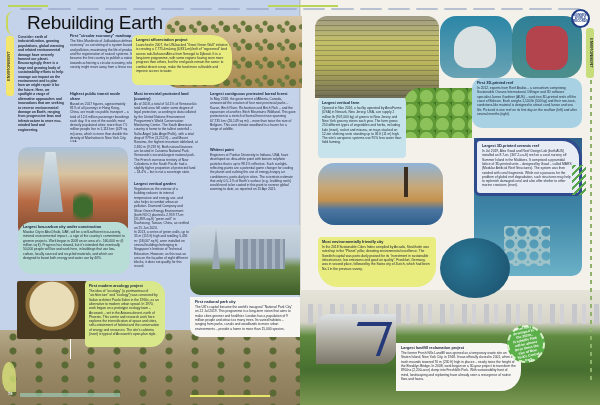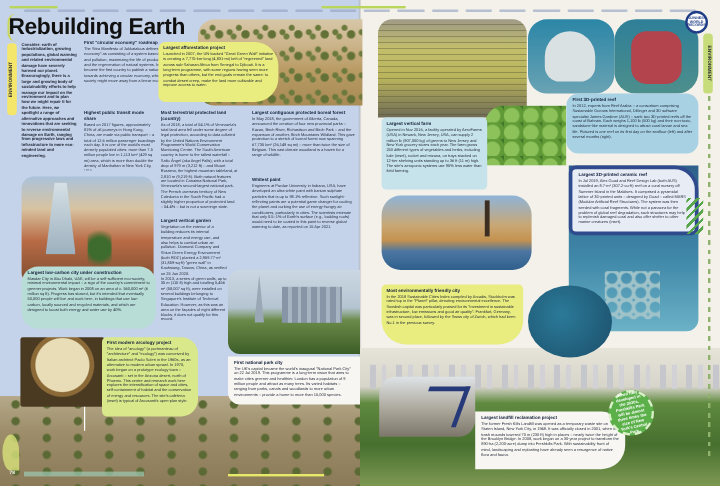--- a/index.html
+++ b/index.html
@@ -3,21 +3,21 @@
 <meta charset="utf-8">
 <style>
 *{box-sizing:border-box;margin:0;padding:0}
 body{width:600px;height:405px;overflow:hidden;font-family:"Liberation Sans",sans-serif;background:#c9d6ea;position:relative}
 .page-left{position:absolute;left:0;top:0;width:300px;height:405px;background:#c5d3ea}
 .page-right{position:absolute;left:300px;top:0;width:300px;height:405px;background:#f3f1ea}
 .gutter{position:absolute;left:299px;top:0;width:2px;height:405px;background:linear-gradient(90deg,#a9b3c3,#e9e6dd)}
 .topbar{position:absolute;top:6px;left:20px;width:560px;height:6px;display:flex;gap:6px;align-items:center}
 .topbar span{flex:1;height:2px;background:#8da0bf;opacity:.6;border-radius:1px}
 .top-accent{position:absolute;top:5px;height:2px;background:#b9d55a}
-.title{position:absolute;left:7px;top:12px;font-weight:bold;font-size:19px;color:#111;letter-spacing:-.3px}
+.title{position:absolute;left:27px;top:12px;font-weight:normal;font-size:19px;color:#111;letter-spacing:-.3px}
 .title-swoosh{position:absolute;left:6px;top:11px;width:8px;height:24px;border-left:2px solid #c9d65a;border-radius:8px 0 0 8px}
 .side-tab{position:absolute;left:6px;top:36px;width:8px;height:60px;background:#f4e66a;border-radius:3px}
 .side-tab-label{position:absolute;left:6px;top:38px;width:8px;height:56px;writing-mode:vertical-rl;transform:rotate(180deg);font-size:4px;font-weight:bold;color:#333;text-align:center}
 .side-tab-r{position:absolute;right:6px;top:28px;width:8px;height:50px;background:#c7dd7b;border-radius:3px}
 .side-tab-r-label{position:absolute;right:6px;top:30px;width:8px;height:46px;writing-mode:vertical-rl;font-size:4px;font-weight:bold;color:#333;text-align:center}
 .intro{position:absolute;left:18px;top:35px;width:46px;height:140px;font-size:3.4px;line-height:4.4px;color:#1d2433;font-weight:bold}
 .box{position:absolute;font-size:3.3px;line-height:4.3px;color:#1f2635;overflow:hidden}
 .box h4{font-size:3.8px;line-height:4.6px;font-weight:bold;color:#14213d;margin-bottom:.5px}
 .box p{margin:0}
 .yellow{background:#e9ec7e;border-radius:6px 20px 20px 6px;padding:3px 4px}

